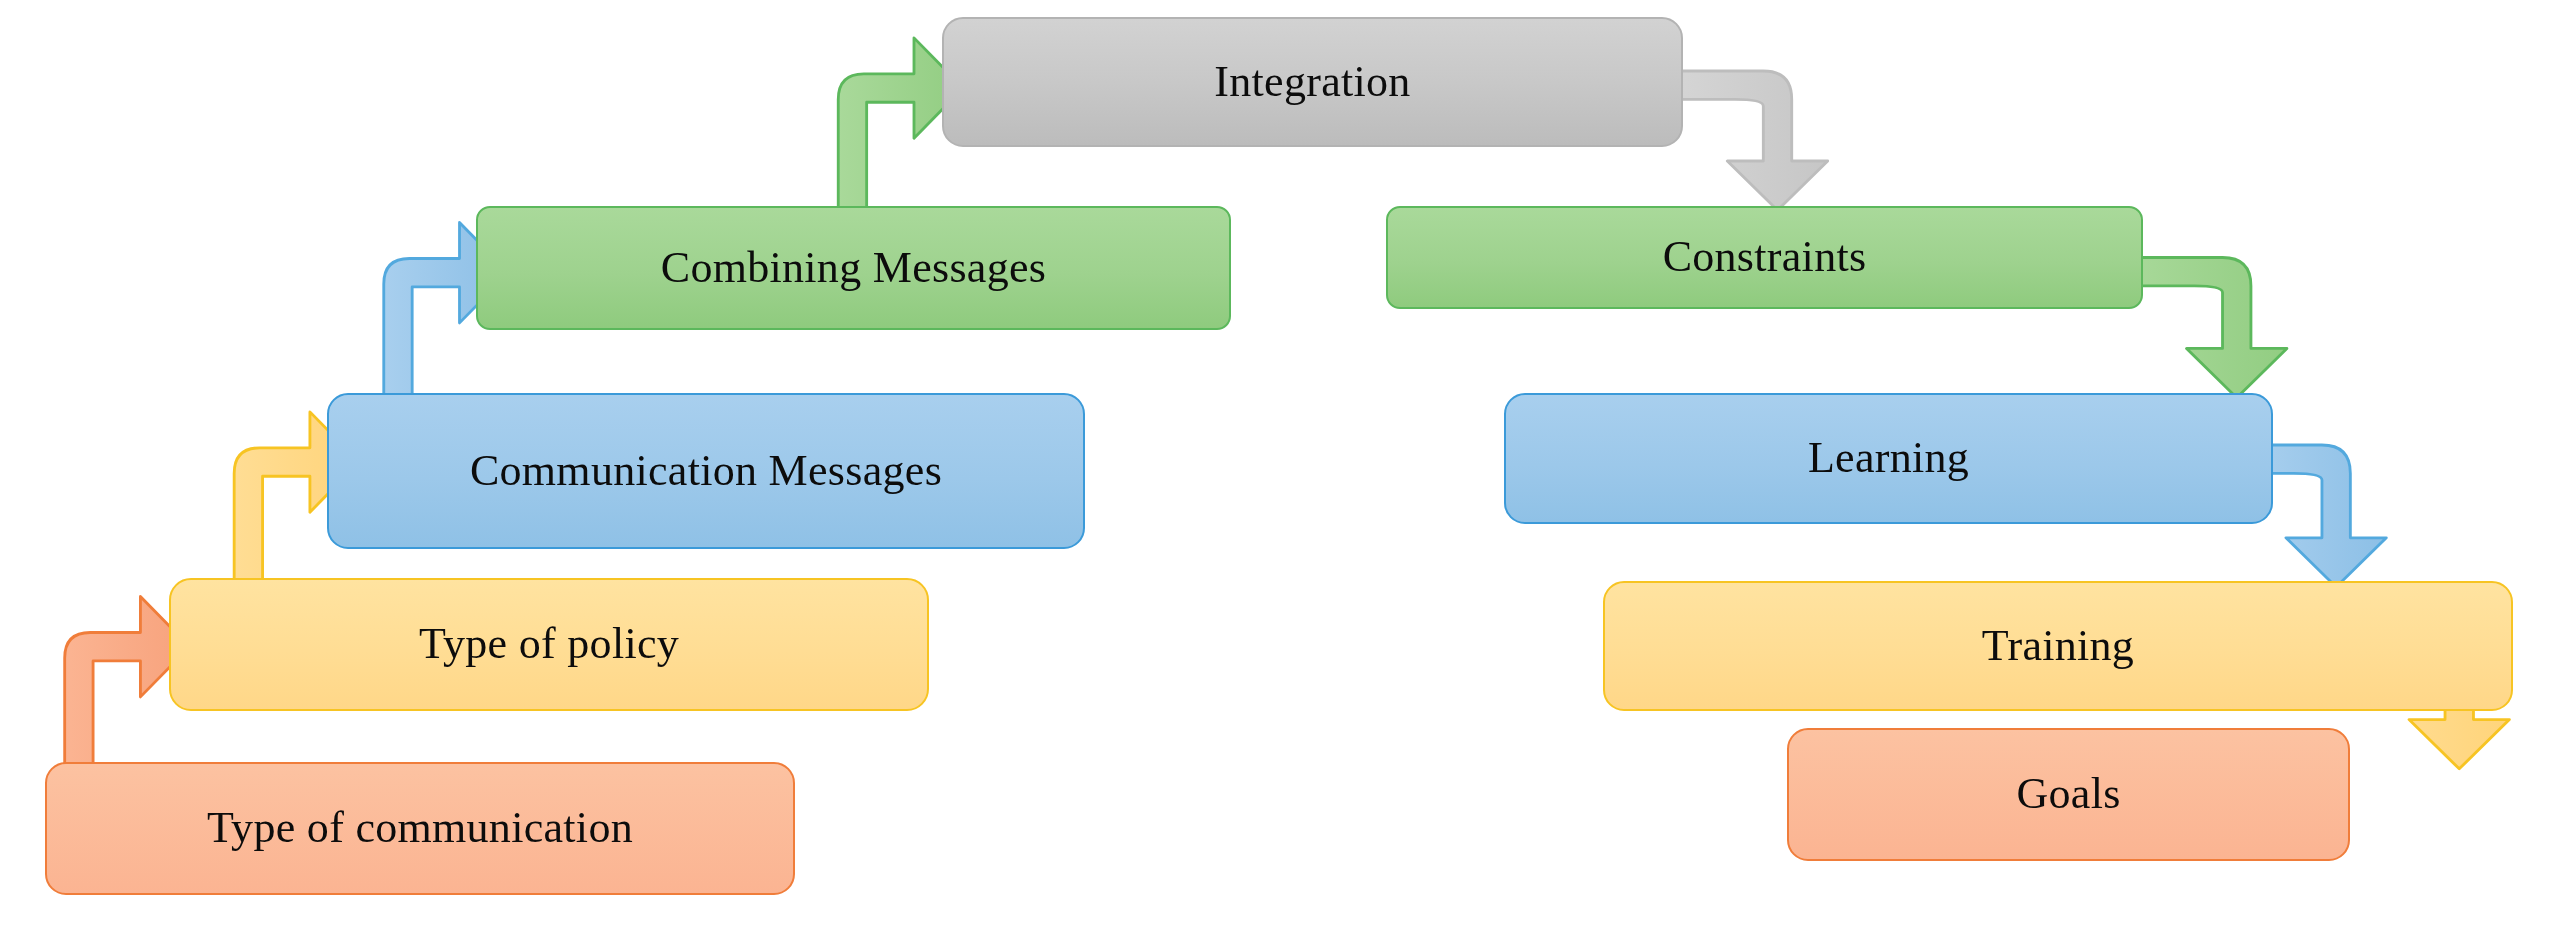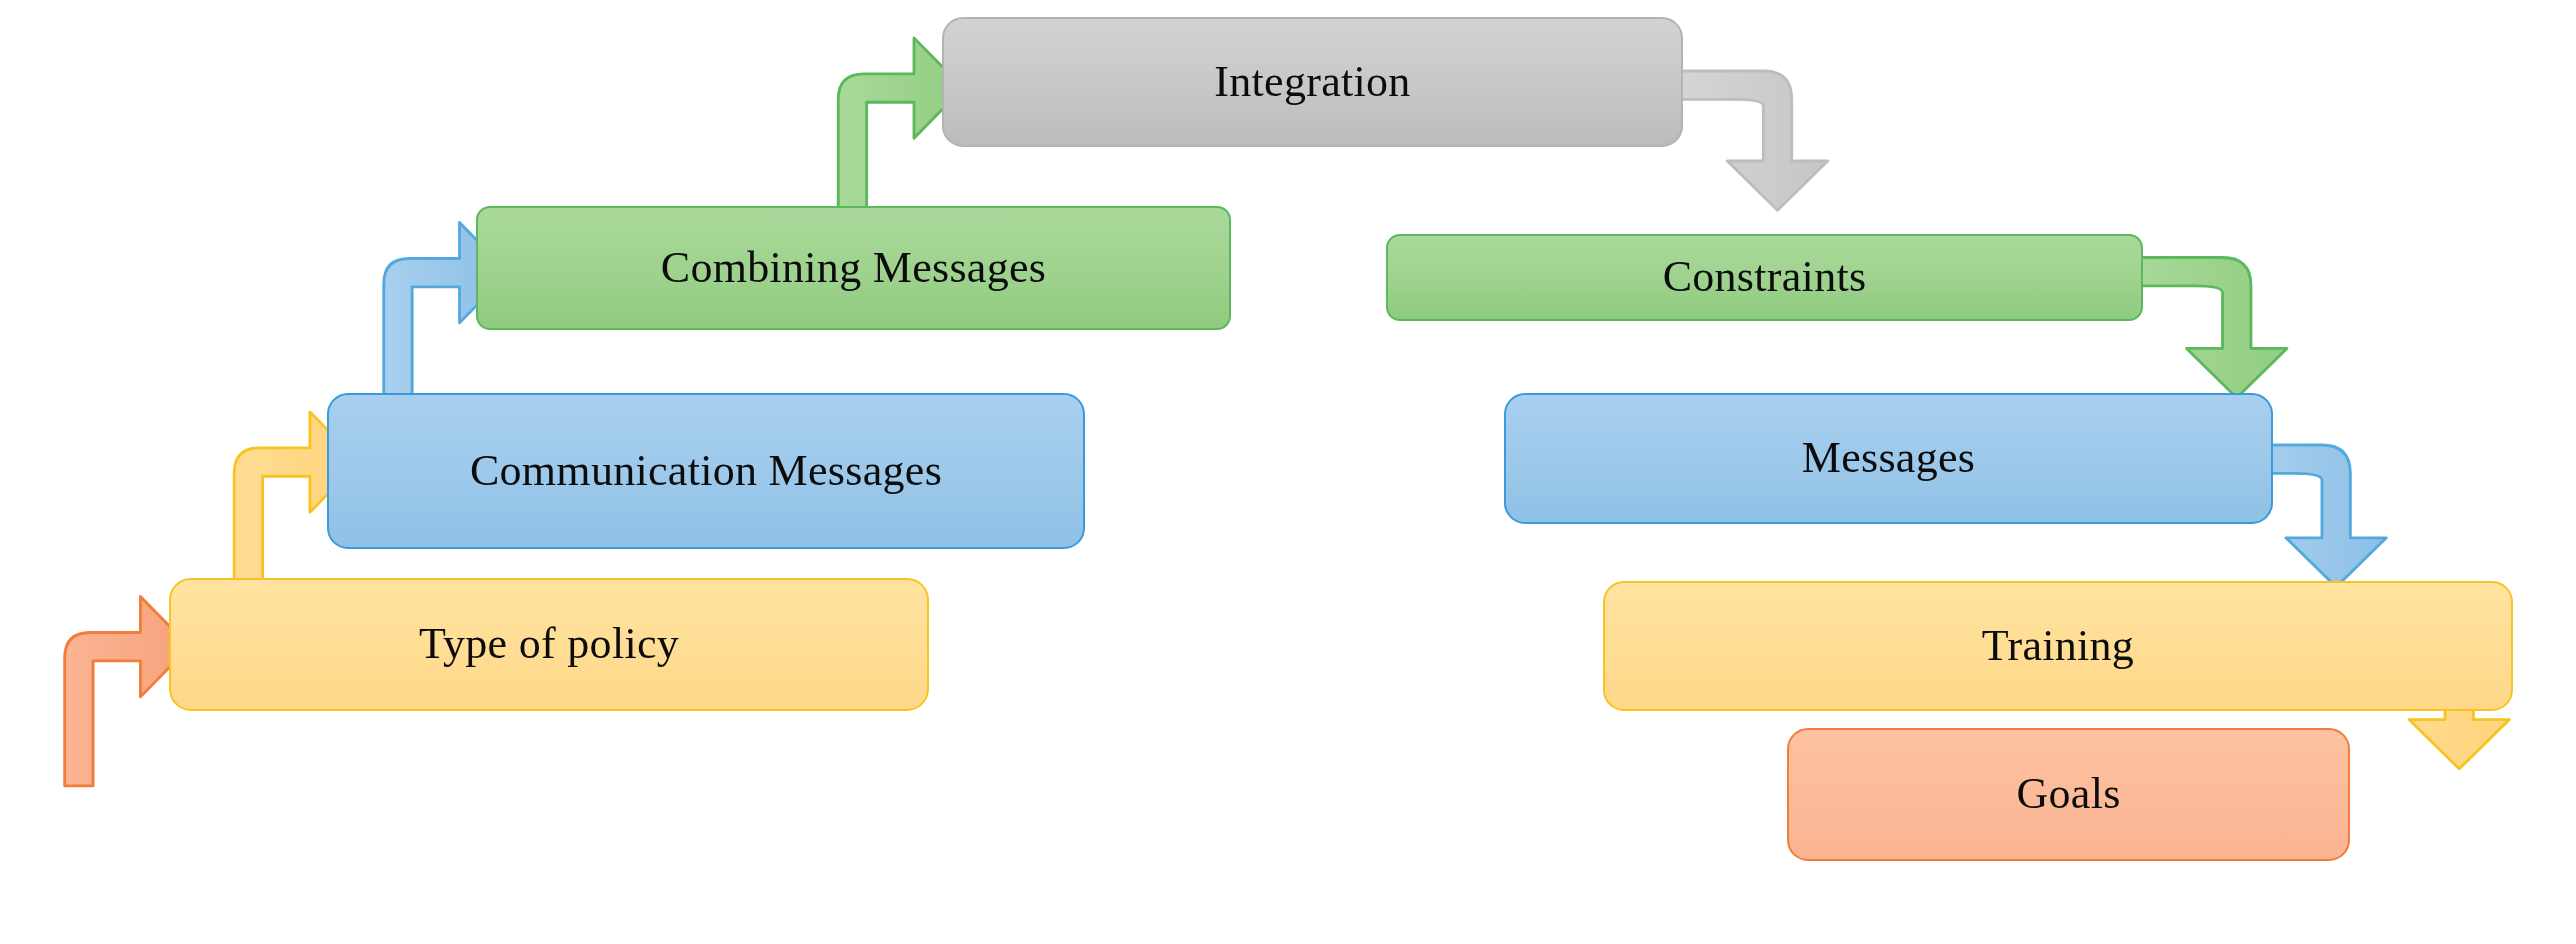--- a/index.html
+++ b/index.html
@@ -132,39 +132,42 @@
   </svg>
 
   <div class="node theme-gray" style="left:942px;  top:17px;  width:741px; height:130px;">
     <span class="node-label">Integration</span>
   </div>
 
   <div class="node theme-green" style="left:476px; top:206px; width:755px; height:124px;">
     <span class="node-label">Combining Messages</span>
   </div>
 
-  <div class="node theme-green" style="left:1386px; top:206px; width:757px; height:87px;margin-top:28px;">
+  <div class="node theme-green" style="left:1386px; top:206px; width:757px; height:103px;">
     <span class="node-label">Constraints</span>
   </div>
 
   <div class="node theme-blue" style="left:327px; top:393px; width:758px; height:156px;">
     <span class="node-label">Communication Messages</span>
   </div>
 
   <div class="node theme-blue" style="left:1504px; top:393px; width:769px; height:131px;">
-    <span class="node-label">Messages</span>
+    <span class="node-label">Learning</span>
   </div>
 
   <div class="node theme-yellow" style="left:169px; top:578px; width:760px; height:133px;border-radius:22px;">
     <span class="node-label">Type of policy</span>
   </div>
 
   <div class="node theme-yellow" style="left:1603px; top:581px; width:910px; height:130px;">
     <span class="node-label">Training</span>
   </div>
 
+  <div class="node theme-orange" style="left:45px; top:762px; width:750px; height:133px;">
+    <span class="node-label">Type of communication</span>
+  </div>
 
   <div class="node theme-orange" style="left:1787px; top:728px; width:563px; height:133px;">
     <span class="node-label">Goals</span>
   </div>
 
 </div>
 
 
 </body></html>

